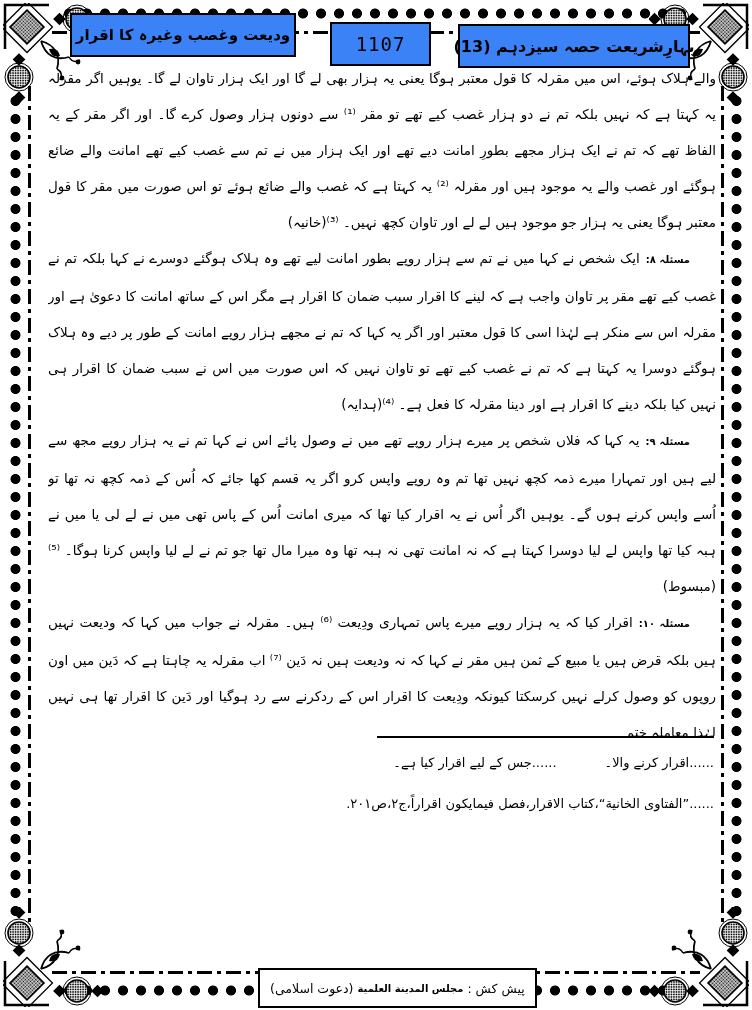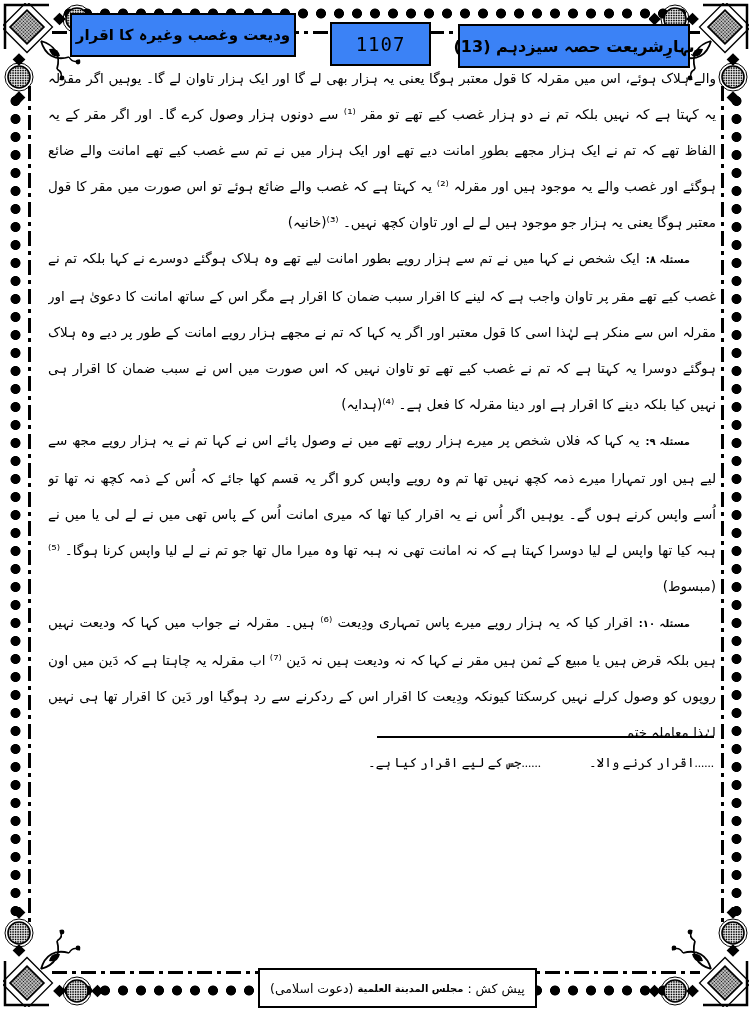--- a/index.html
+++ b/index.html
@@ -43,21 +43,21 @@
   .body-text{
     position:absolute;left:48px;right:36px;top:60px;height:676px;overflow:hidden;
     direction:rtl;text-align:justify;font-size:13.5px;line-height:36px;
   }
   .body-text p{margin:0;}
   p.masala{text-indent:26px;}
   .lead{font-weight:bold;margin-inline-end:6px;font-size:10px;}
   
   .fn-sep{position:absolute;right:38px;top:736px;width:337px;height:2px;background:#000;z-index:2;}
   .footnotes{position:absolute;right:38px;top:752px;width:440px;direction:rtl;text-align:right;
-    font-size:13px;line-height:22px;font-family:Liberation Serif, serif;}
+    font-size:13px;line-height:22px;}
   .fnrow{margin-bottom:19px;white-space:nowrap;}
   .fn2{margin-inline-start:48px;}
   
   .footer-box{position:absolute;left:258px;bottom:2px;min-width:190px;height:36px;
     background:#fff;border:2.5px solid #000;z-index:6;
     display:flex;align-items:center;justify-content:center;padding:0 10px;
     direction:rtl;white-space:nowrap;font-size:12.5px;}
   .footer-name{font-weight:bold;font-size:10px;margin:16px 4px;}
 </style>
 </head>
@@ -123,19 +123,20 @@
 <section class="body-text">
   <p><span>والے ہلاک ہوئے، اس میں مقرلہ کا قول معتبر ہوگا یعنی یہ ہزار بھی لے گا اور ایک ہزار تاوان لے گا۔ یوہیں اگر مقرلہ یہ کہتا ہے کہ نہیں بلکہ تم نے دو ہزار غصب کیے تھے تو مقر ⁽¹⁾ سے دونوں ہزار وصول کرے گا۔ اور اگر مقر کے یہ الفاظ تھے کہ تم نے ایک ہزار مجھے بطورِ امانت دیے تھے اور ایک ہزار میں نے تم سے غصب کیے تھے امانت والے ضائع ہوگئے اور غصب والے یہ موجود ہیں اور مقرلہ ⁽²⁾ یہ کہتا ہے کہ غصب والے ضائع ہوئے تو اس صورت میں مقر کا قول معتبر ہوگا یعنی یہ ہزار جو موجود ہیں لے لے اور تاوان کچھ نہیں۔ ⁽³⁾(خانیہ)</span></p>
   <p class="masala"><span class="lead">مسئلہ ٨:</span><span>ایک شخص نے کہا میں نے تم سے ہزار روپے بطور امانت لیے تھے وہ ہلاک ہوگئے دوسرے نے کہا بلکہ تم نے غصب کیے تھے مقر پر تاوان واجب ہے کہ لینے کا اقرار سبب ضمان کا اقرار ہے مگر اس کے ساتھ امانت کا دعویٰ ہے اور مقرلہ اس سے منکر ہے لہٰذا اسی کا قول معتبر اور اگر یہ کہا کہ تم نے مجھے ہزار روپے امانت کے طور پر دیے وہ ہلاک ہوگئے دوسرا یہ کہتا ہے کہ تم نے غصب کیے تھے تو تاوان نہیں کہ اس صورت میں اس نے سبب ضمان کا اقرار ہی نہیں کیا بلکہ دینے کا اقرار ہے اور دینا مقرلہ کا فعل ہے۔ ⁽⁴⁾(ہدایہ)</span></p>
   <p class="masala"><span class="lead">مسئلہ ٩:</span><span>یہ کہا کہ فلاں شخص پر میرے ہزار روپے تھے میں نے وصول پائے اس نے کہا تم نے یہ ہزار روپے مجھ سے لیے ہیں اور تمہارا میرے ذمہ کچھ نہیں تھا تم وہ روپے واپس کرو اگر یہ قسم کھا جائے کہ اُس کے ذمہ کچھ نہ تھا تو اُسے واپس کرنے ہوں گے۔ یوہیں اگر اُس نے یہ اقرار کیا تھا کہ میری امانت اُس کے پاس تھی میں نے لے لی یا میں نے ہبہ کیا تھا واپس لے لیا دوسرا کہتا ہے کہ نہ امانت تھی نہ ہبہ تھا وہ میرا مال تھا جو تم نے لے لیا واپس کرنا ہوگا۔ ⁽⁵⁾(مبسوط)</span></p>
   <p class="masala"><span class="lead">مسئلہ ١٠:</span><span>اقرار کیا کہ یہ ہزار روپے میرے پاس تمہاری ودِیعت ⁽⁶⁾ ہیں۔ مقرلہ نے جواب میں کہا کہ ودیعت نہیں ہیں بلکہ قرض ہیں یا مبیع کے ثمن ہیں مقر نے کہا کہ نہ ودیعت ہیں نہ دَین ⁽⁷⁾ اب مقرلہ یہ چاہتا ہے کہ دَین میں اون روپوں کو وصول کرلے نہیں کرسکتا کیونکہ ودِیعت کا اقرار اس کے ردکرنے سے رد ہوگیا اور دَین کا اقرار تھا ہی نہیں لہٰذا معاملہ ختم</span></p>
 </section>
 
 <div class="fn-sep"></div>
 <section class="footnotes">
   <div class="fnrow"><span>......اقرار کرنے والا۔</span><span class="fn2">......جس کے لیے اقرار کیا ہے۔</span></div>
+  <div class="fnrow"><span>......”الفتاوى الخانية“،كتاب الاقرار،فصل فيمايكون اقراراً،ج٢،ص٢٠١.</span></div>
 </section>
 
 <div class="footer-box">
   <span>پیش کش :</span>
   <span class="footer-name">مجلس المدينة العلمية</span>
   <span>(دعوت اسلامی)</span>
 </div>
 
 </body></html>

